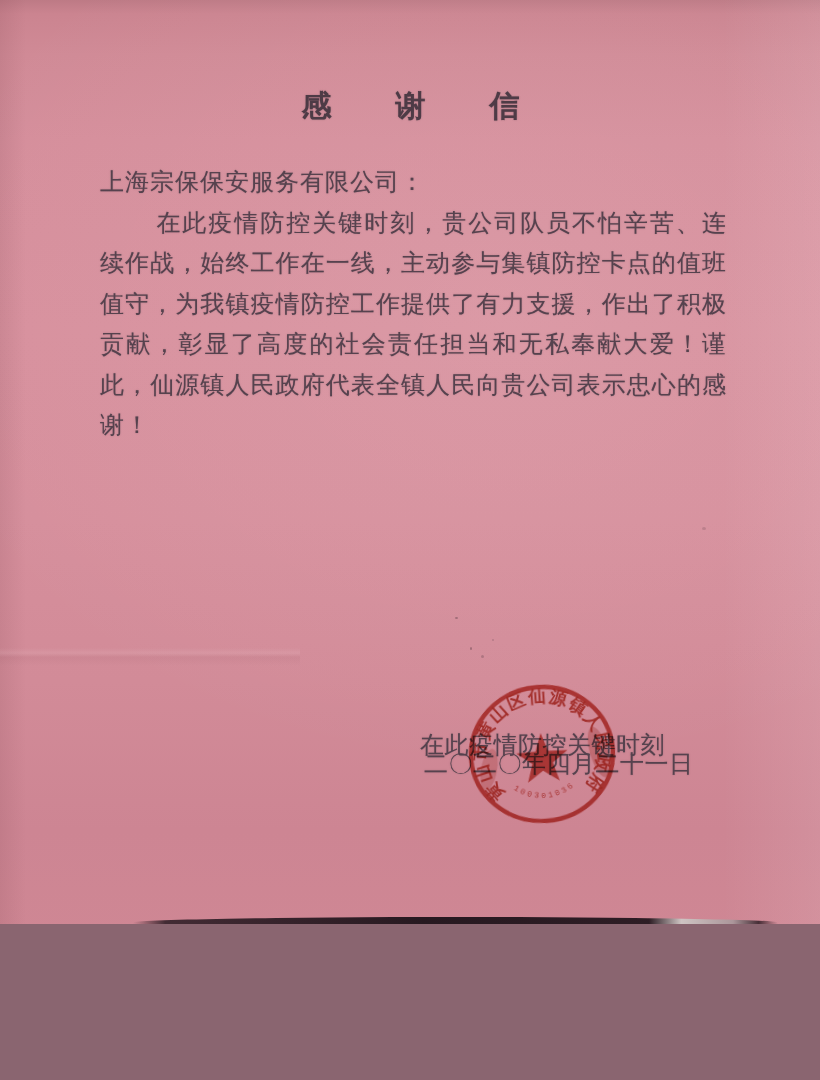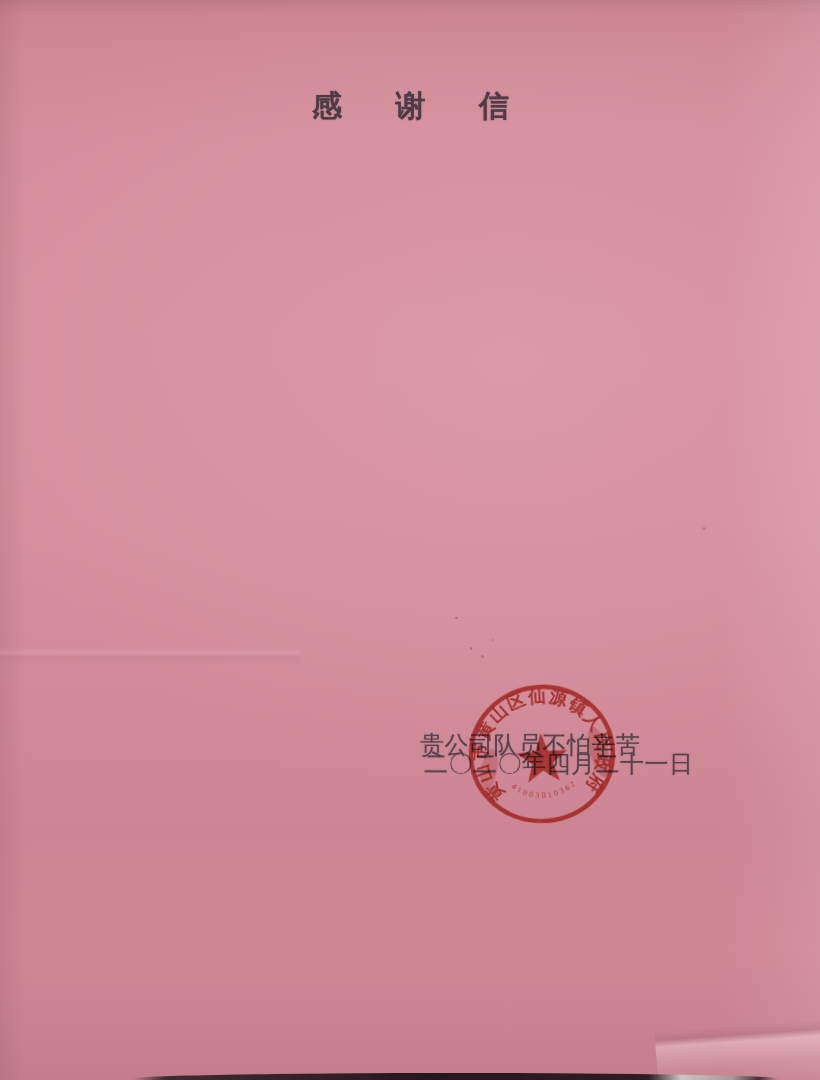--- a/index.html
+++ b/index.html
@@ -1,21 +1,21 @@
 <!DOCTYPE html>
 <html><head>
 <meta charset="utf-8">
 <style>
   html, body { margin: 0; padding: 0; background: #8a6570; }
   .photo {
     position: relative;
     width: 820px;
-    height: 1080px;
+    height: 924px;
     overflow: hidden;
-    font-family: Liberation Serif, serif;
+    font-family: Liberation Mono, monospace;
     background:
       radial-gradient(ellipse 900px 680px at 62% 34%, rgba(255,240,243,0.10), rgba(255,240,243,0) 68%),
       linear-gradient(90deg, rgba(110,55,66,0.12) 0px, rgba(110,55,66,0) 26px),
       linear-gradient(90deg, rgba(255,255,255,0) 88%, rgba(255,240,243,0.10) 100%),
       linear-gradient(180deg,
         #bd7a85 0px, #cb8490 14px, #d08a96 55px, #d58e9b 140px,
         #d7909d 330px, #d68f9c 520px, #d28b98 680px, #cd8593 830px,
         #cf8794 950px, #c98290 1035px, #c37c8b 1080px);
   }
 
@@ -127,23 +127,25 @@
   }
 </style>
 </head>
 <body>
 
 <div class="photo">
 
   <h1 class="title">感 谢 信</h1>
 
   <div class="letter-body">
+    <p class="salutation">上海宗保保安服务有限公司：</p>
+    <p class="para">在此疫情防控关键时刻，贵公司队员不怕辛苦、连续作战，始终工作在一线，主动参与集镇防控卡点的值班值守，为我镇疫情防控工作提供了有力支援，作出了积极贡献，彰显了高度的社会责任担当和无私奉献大爱！谨此，仙源镇人民政府代表全镇人民向贵公司表示忠心的感谢！</p>
   </div>
 
-  <div class="signature">贵公司队员不怕辛苦</div>
+  <div class="signature">在此疫情防控关键时刻</div>
   <div class="date">二〇二〇年四月二十一日</div>
 
   <svg class="seal" viewBox="0 0 170 156" width="170" height="156" xmlns="http://www.w3.org/2000/svg">
     <defs>
       <path id="ringPath" d="M 45.4 114.8 A 56 52 0 1 1 124.6 114.8" fill="none"></path>
       <path id="numPath" d="M 51.8 109.1 A 47 44 0 0 0 118.2 109.1" fill="none"></path>
       <filter id="inkblur" x="-10%" y="-10%" width="120%" height="120%">
         <feGaussianBlur stdDeviation="0.45"></feGaussianBlur>
       </filter>
     </defs>

